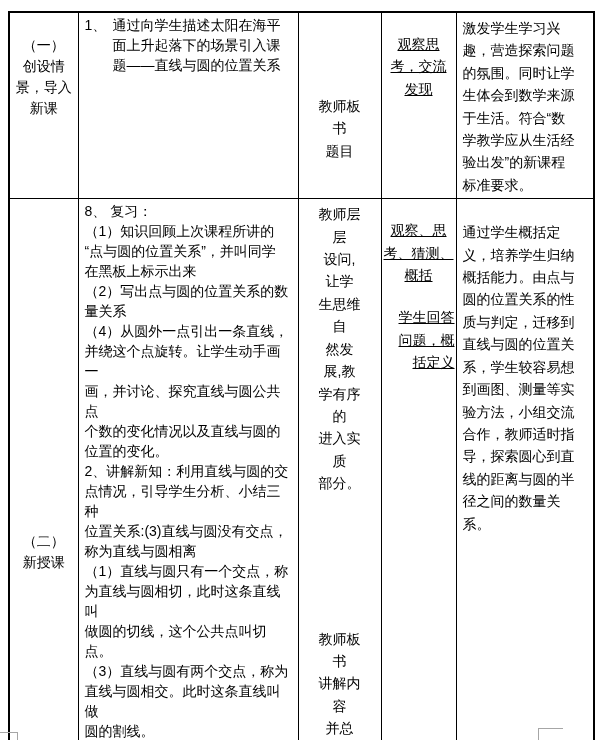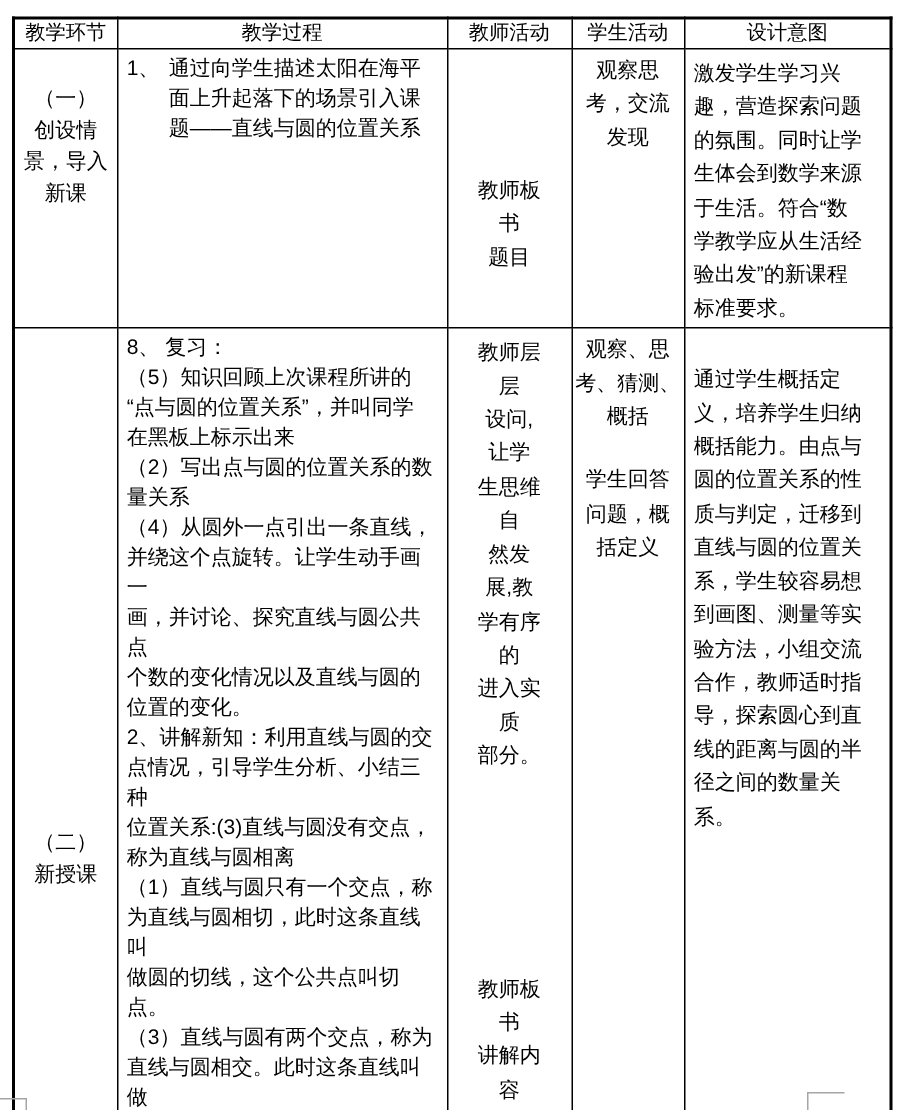--- a/index.html
+++ b/index.html
@@ -18,31 +18,31 @@
     font-weight:normal; overflow:hidden;
   }
   tr.hdr th { height:17px; font-size:13.5px; line-height:15px; text-align:center; padding:1px 0; }
   tr.row1 { height:164px; }
   tr.row2 { height:543px; }
   td { font-size:14px; }
   .pre { white-space:pre-line; }
   .c-stage   { text-align:center; line-height:21px; padding:2px 2px; }
   .c-process { text-align:left;  line-height:20px; padding:2px 4px 2px 6px; }
   .c-teacher { text-align:center; line-height:22.4px; padding:2px 20px; }
-  .c-student { text-align:center; line-height:22.4px; padding:0 1px; }
+  .c-student { text-align:center; line-height:22.4px; padding:18px 1px;text-decoration:underline; }
   .c-intent  { text-align:left; line-height:22.4px; padding:2px 6px; }
   .mt-r1-stage   { margin-top:20px; }
   .mt-r1-process { margin-top:36px; }
   .mt-r1-teacher { margin-top:80px; }
   .mt-r1-top     { margin-top:2px; }
   .mt-r2-stage   { margin-top:330px; }
   .mt-r2-intent  { margin-top:20px; }
   .gap-explain   { margin-top:68px; }
   .gap-teacher2  { margin-top:133px; }
-  .gap-student2  { margin-top:20px; }
+  .gap-student2  { margin-top:20px;text-align:right; }
   .hanging { padding-left:28px; text-indent:-28px; }
   .li-marker { display:inline-block; width:28px; text-indent:0; }
   .para { margin:0; }
   .crop-mark-bl {
     position:absolute; left:0; top:732px; width:17px; height:8px;
     border-top:1px solid #a6a6a6; border-right:1px solid #a6a6a6;
   }
   .crop-mark-br {
     position:absolute; left:538px; top:728px; width:24px; height:12px;
     border-top:1px solid #a6a6a6; border-left:1px solid #a6a6a6;
@@ -53,27 +53,20 @@
 
 <table class="doc-table">
   <colgroup>
     <col style="width:69px">
       <col style="width:220px">
       <col style="width:83px">
       <col style="width:75px">
       <col style="width:138px">
   </colgroup>
   <tbody>
-      <tr class="hdr">
-    <th>教学环节</th>
-    <th>教学过程</th>
-    <th>教师活动</th>
-    <th>学生活动</th>
-    <th>设计意图</th>
-  </tr>
 
   <tr class="row1">
     <td class="c-stage">
       <div class="pre mt-r1-stage">（一）
 创设情
 景，导入
 新课</div>
     </td>
     <td class="c-process">
       <div class="hanging mt-r1-process para">
@@ -101,21 +94,21 @@
     </td>
   </tr>
 
   <tr class="row2">
     <td class="c-stage">
       <div class="pre mt-r2-stage">（二）
 新授课</div>
     </td>
     <td class="c-process">
       <div class="para mt-r1-top">8、 复习：</div>
-      <div class="pre para">（5）知识回顾上次课程所讲的
+      <div class="pre para">（1）知识回顾上次课程所讲的
 “点与圆的位置关系”，并叫同学
 在黑板上标示出来</div>
       <div class="pre para">（2）写出点与圆的位置关系的数
 量关系</div>
       <div class="pre para">（4）从圆外一点引出一条直线，
 并绕这个点旋转。让学生动手画一
 画，并讨论、探究直线与圆公共点
 个数的变化情况以及直线与圆的
 位置的变化。</div>
       <div class="pre para gap-explain">2、讲解新知：利用直线与圆的交

